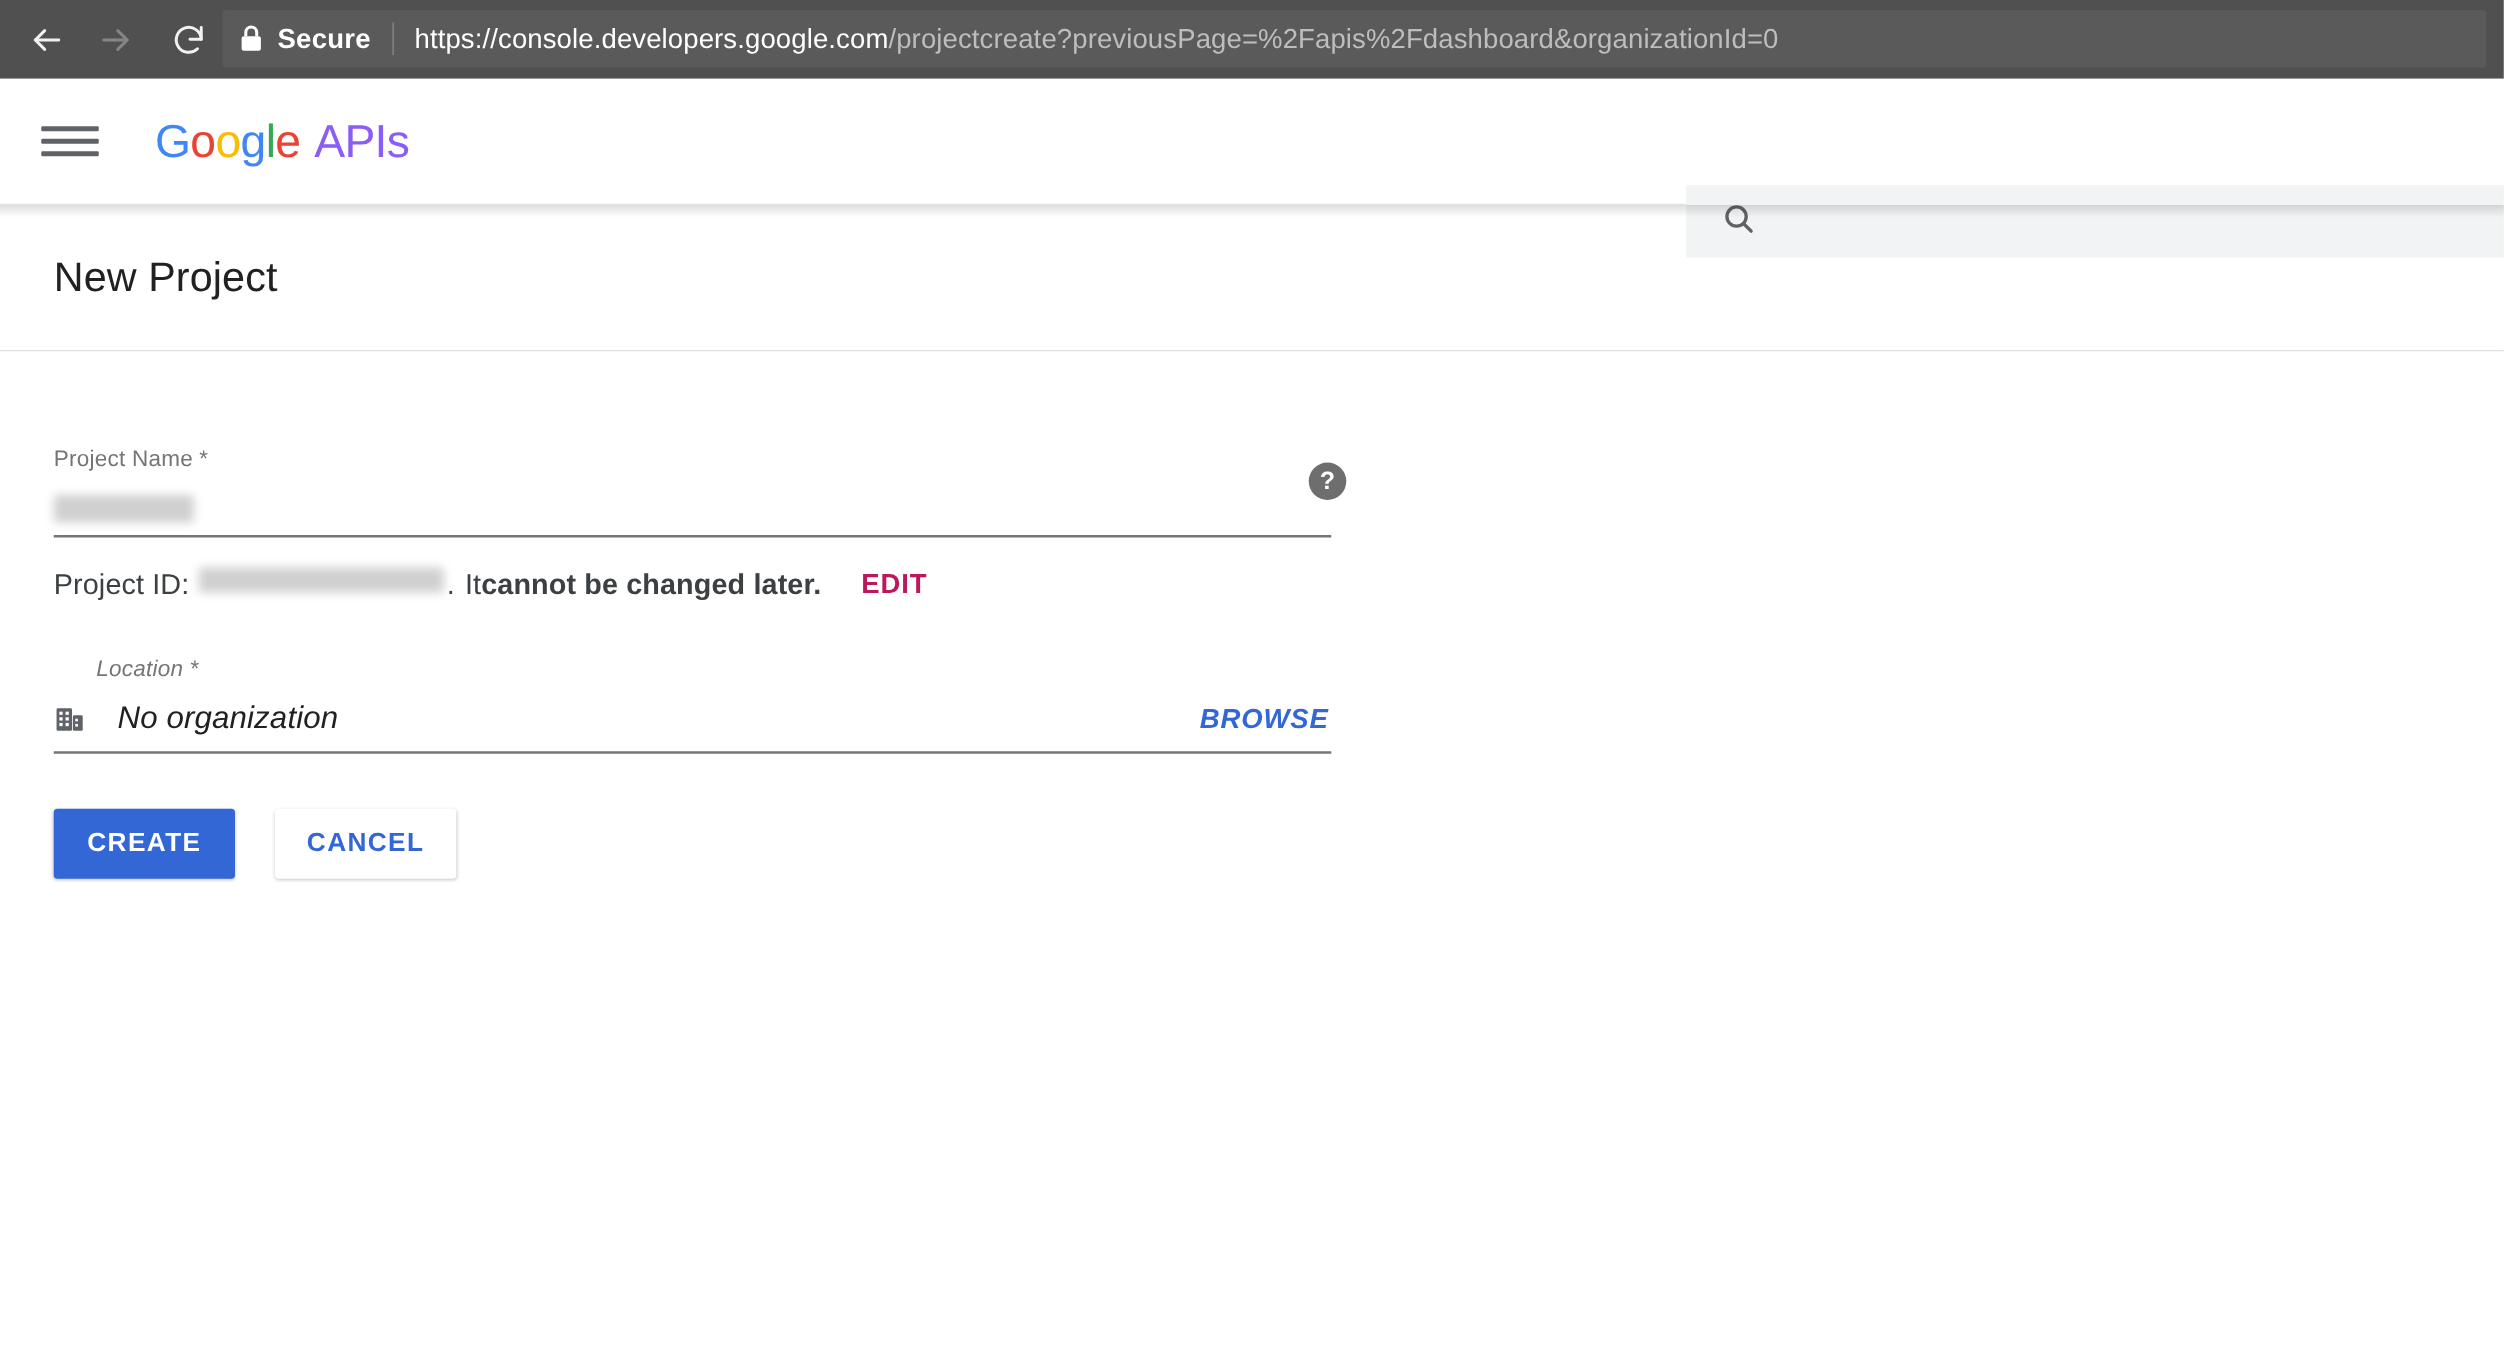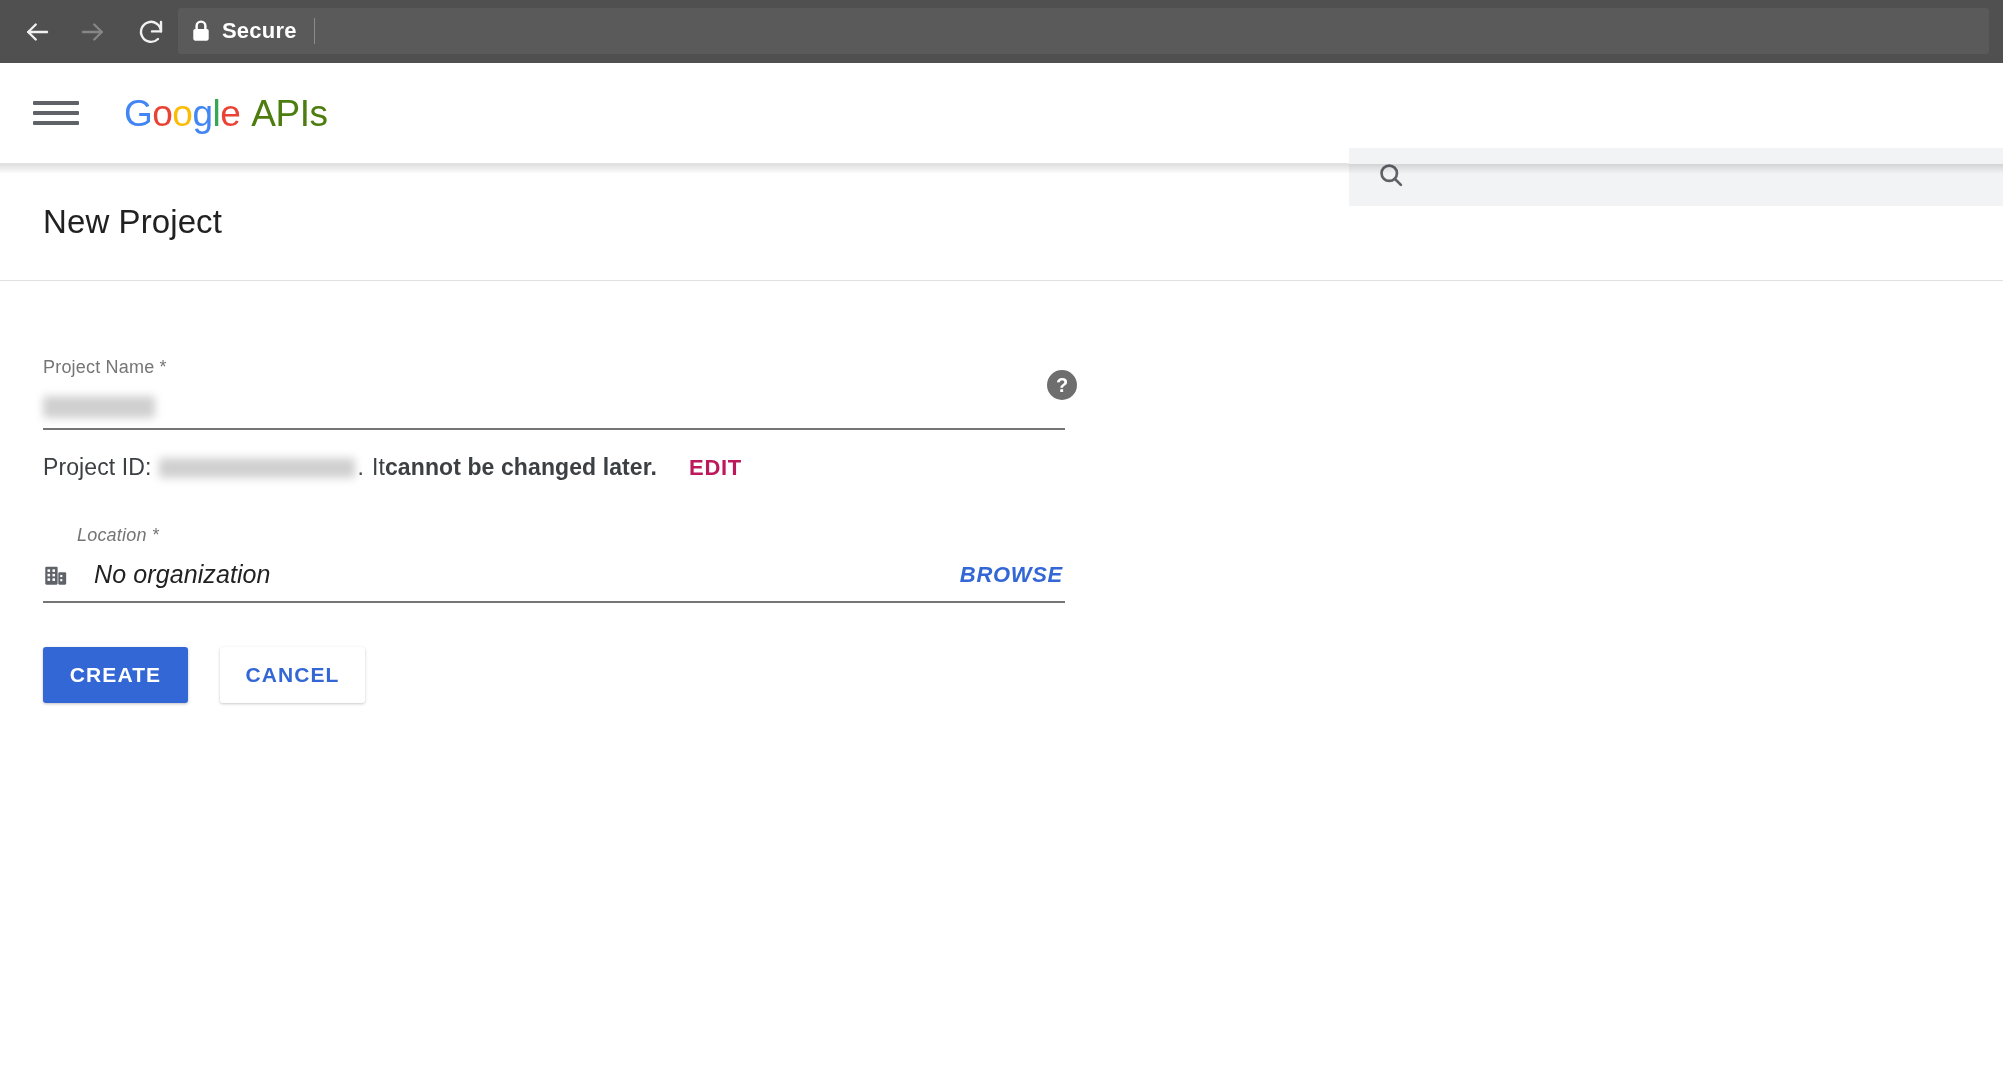--- a/index.html
+++ b/index.html
@@ -73,21 +73,21 @@
     position: absolute; left: 124px; top: 50%; transform: translateY(-50%);
     font-size: 37px; line-height: 1; white-space: nowrap;
     letter-spacing: -.5px;
   }
   .brand .g1 { color: #4285F4; }
   .brand .o1 { color: #EA4335; }
   .brand .o2 { color: #FBBC05; }
   .brand .g2 { color: #4285F4; }
   .brand .l1 { color: #34A853; }
   .brand .e1 { color: #EA4335; }
-  .brand .apis { color: #4d7c0f; margin-left: 11px; }
+  .brand .apis { color: #8b5cf6; margin-left: 11px; }
 
   .header-search {
     position: absolute; left: 1349px; top: 85px;
     width: 654px; height: 58px;
     background: #f1f3f4;
     display: flex; align-items: center;
     padding-left: 28px;
   }
   .header-search input {
     border: 0; outline: 0; background: transparent;
@@ -156,21 +156,21 @@
     width: 30px; height: 30px; border-radius: 50%;
     background: #6e6e6e;
     color: #ffffff; font-size: 20px; font-weight: 700;
     display: flex; align-items: center; justify-content: center;
     cursor: pointer;
     font-family: "Liberation Sans", sans-serif;
   }
 
   .project-id-row {
     font-size: 23px; color: #3c4043;
-    display: flex; align-items: center;
+    display: flex; 
     letter-spacing: .1px;
     margin-top: 20px;
   }
   .project-id-row .redacted-id {
     width: 196px; height: 20px; margin: 0 2px 0 8px;
   }
   .pid-strong { font-weight: 700; }
   .edit-link {
     color: #be185d; font-size: 22px; font-weight: 700;
     letter-spacing: .7px; margin-left: 32px; cursor: pointer;
@@ -251,20 +251,21 @@
 
   <div class="omnibox">
     <span class="lock-icon">
       <svg width="18" height="22" viewBox="0 0 14 17">
         <rect x="1" y="7" width="12" height="9" rx="1.4" fill="#ffffff"></rect>
         <path d="M3.6 7V4.6a3.4 3.4 0 0 1 6.8 0V7" fill="none" stroke="#ffffff" stroke-width="1.9"></path>
       </svg>
     </span>
     <span class="secure-text">Secure</span>
     <span class="omni-sep"></span>
+    <span class="url-text"><span class="url-strong">https://console.developers.google.com</span><span class="url-dim">/projectcreate?previousPage=%2Fapis%2Fdashboard&amp;organizationId=0</span></span>
   </div>
 </div>
 
 <div class="app-header">
 
   <div class="hamburger">
     <span></span>
     <span></span>
     <span></span>
   </div>

